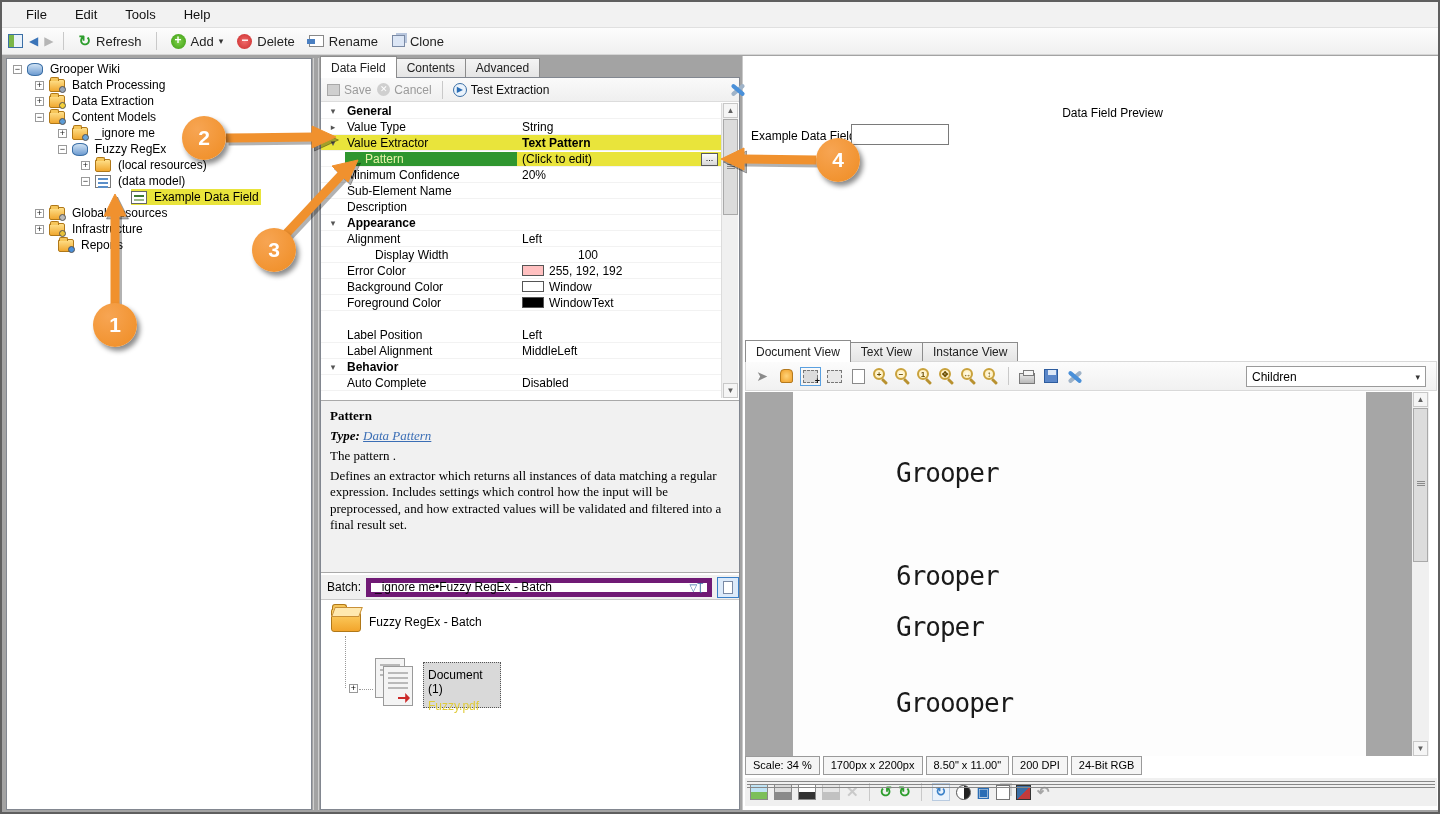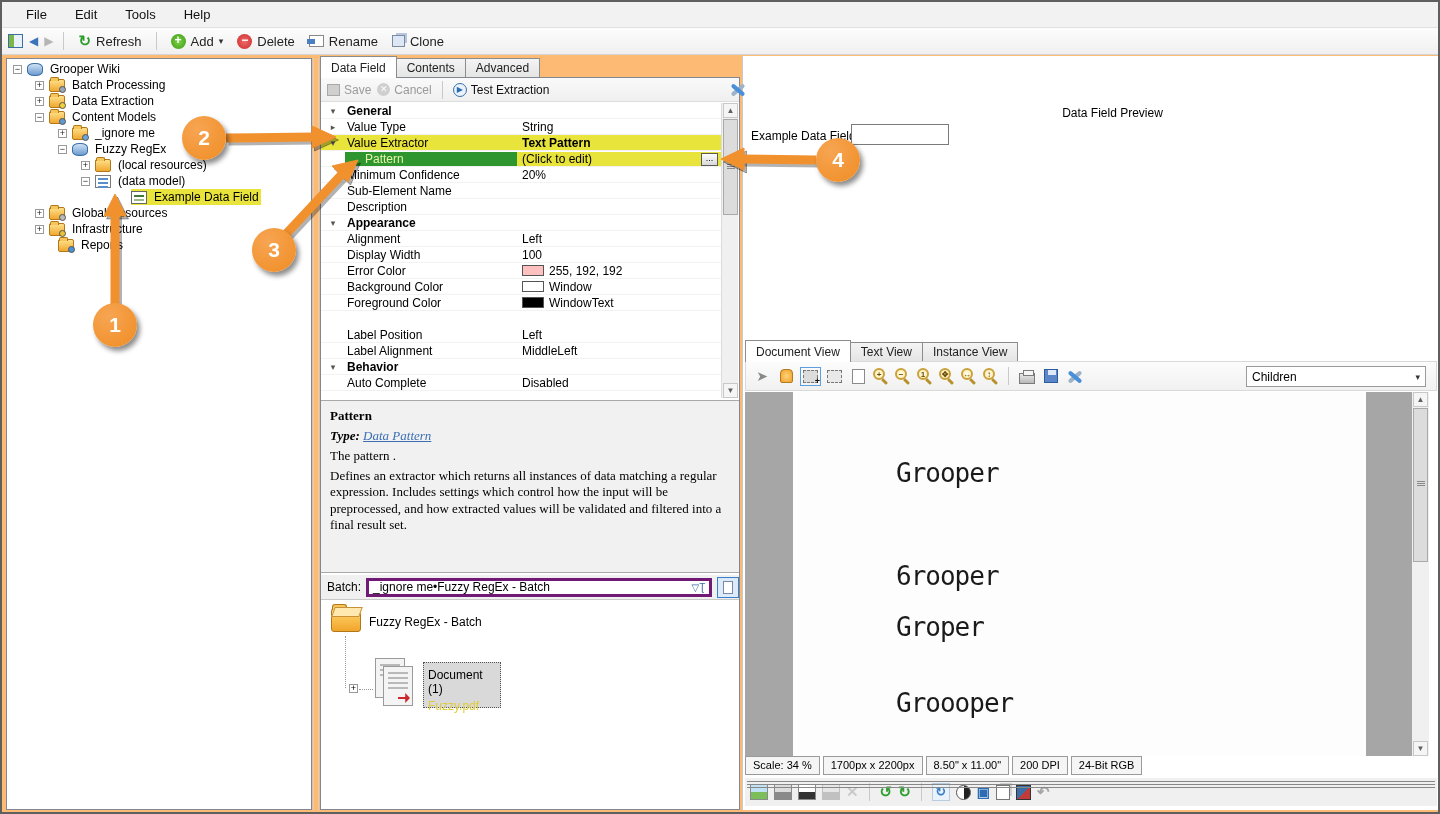--- a/index.html
+++ b/index.html
@@ -1,17 +1,17 @@
 <!DOCTYPE html>
 <html><head>
 <meta charset="utf-8">
 <style>
   * { margin:0; padding:0; box-sizing:border-box; }
   html,body { width:1440px; height:814px; font-family:"Liberation Sans", sans-serif; background:#e8e8e8; }
-  .window { position:absolute; left:0; top:0; width:1440px; height:814px; background:#fdba74; border:2px solid #5f5f5f; overflow:hidden; }
+  .window { position:absolute; left:0; top:0; width:1440px; height:814px; background:#a3a3a3; border:2px solid #5f5f5f; overflow:hidden; }
 
   
   .menubar { position:absolute; left:0; top:0; width:100%; height:26px; background:#f2f2f2; display:flex; align-items:center; padding-left:10px; gap:0; border-bottom:1px solid #e0e0e0; }
   .menu-item { padding:4px 14px; font-size:13px; color:#111; cursor:default; }
   .toolbar { position:absolute; left:0; top:26px; width:100%; height:27px; background:linear-gradient(#fdfdfd,#f0f0f0); border-bottom:1px solid #d5d5d5; display:flex; align-items:center; padding-left:6px; gap:6px; font-size:13px; color:#222; }
   .tb-sep { width:1px; height:18px; background:#c9c9c9; margin:0 4px; }
   .tb-btn { display:flex; align-items:center; gap:5px; padding:2px 4px; }
   .glyph-circle { width:15px; height:15px; border-radius:50%; color:#fff; font-size:12px; line-height:13px; text-align:center; font-weight:bold; }
   .g-add { background:radial-gradient(#7ed24a,#3a9a10); }
   .g-del { background:radial-gradient(#f06a6a,#c92a2a); }
@@ -75,21 +75,21 @@
   .desc-panel { position:absolute; left:0; top:322px; width:418px; height:173px; background:#f1f1f1; border-top:1px solid #a9a9a9; border-bottom:1px solid #a9a9a9; padding:7px 9px; font-family:"Liberation Serif", serif; font-size:13px; color:#000; overflow:hidden; }
   .desc-title { font-weight:bold; margin-bottom:4px; }
   .desc-line { margin-bottom:4px; }
   .lbl-bi { font-weight:bold; font-style:italic; }
   .link-i { font-style:italic; color:#3b6eb5; text-decoration:underline; }
   .lbl-b { font-weight:bold; }
   .link-b { font-weight:bold; color:#2a56c6; text-decoration:underline; }
   .desc-body { line-height:1.25; }
 
   .batchbar { position:absolute; left:0; top:497px; width:418px; height:25px; background:#f0f0f0; border-bottom:1px solid #c9c9c9; display:flex; align-items:center; font-size:12px; padding-left:6px; gap:5px; }
-  .batch-combo { width:352px; height:19px; background:#fff; border:3px solid #701a75; display:flex; align-items:center; padding:0 4px; position:relative; }
+  .batch-combo { width:352px; height:19px; background:#fff; border:5px solid #701a75; display:flex; align-items:center; padding:0 4px; position:relative; }
   .funnel { position:absolute; right:4px; color:#3a6ea5; font-size:10px; }
   .doc-btn { width:22px; height:21px; border:1px solid #3a80c8; background:#dceafa; display:flex; align-items:center; justify-content:center; }
   .page-glyph { width:10px; height:13px; background:#fff; border:1px solid #7a8aa5; }
 
   .batchview { position:absolute; left:0; top:522px; width:418px; height:209px; background:#fff; }
   .bfolder { position:absolute; left:10px; top:8px; width:30px; height:24px; background:linear-gradient(#ffd76e,#f2a52c); border:1px solid #b07818; border-radius:3px; }
   .bfolder::before { content:""; position:absolute; top:-5px; left:0; width:13px; height:5px; background:#f6c65a; border:1px solid #b07818; border-bottom:none; border-radius:3px 3px 0 0; }
   .bfolder::after { content:""; position:absolute; top:-2px; left:1px; width:26px; height:8px; background:#ffe9b0; border:1px solid #c89038; transform:skewX(-20deg); }
   .bfolder-label { position:absolute; left:48px; top:15px; font-size:12px; }
   .bexp { position:absolute; left:28px; top:84px; width:9px; height:9px; border:1px solid #9a9a9a; background:#fff; font-size:9px; line-height:7px; text-align:center; }
@@ -342,21 +342,21 @@
         </div>
         <div class="pg-row pg-cat" style="top:112px;">
           <span class="pg-margin">▾</span>
           <span class="pg-label">Appearance</span>
         </div>
         <div class="pg-row" style="top:128px;">
           <span class="pg-margin"></span>
           <span class="pg-label">Alignment</span>
           <span class="pg-value">Left</span>
         </div>
-        <div class="pg-row" style="top:144px;">
+        <div class="pg-row" style="top:144px;gap:28px;">
           <span class="pg-margin"></span>
           <span class="pg-label">Display Width</span>
           <span class="pg-value">100</span>
         </div>
         <div class="pg-row" style="top:160px;">
           <span class="pg-margin"></span>
           <span class="pg-label">Error Color</span>
           <span class="pg-value">
             <span class="swatch" style="background:#ffc0c0;"></span>
             <span>255, 192, 192</span>

